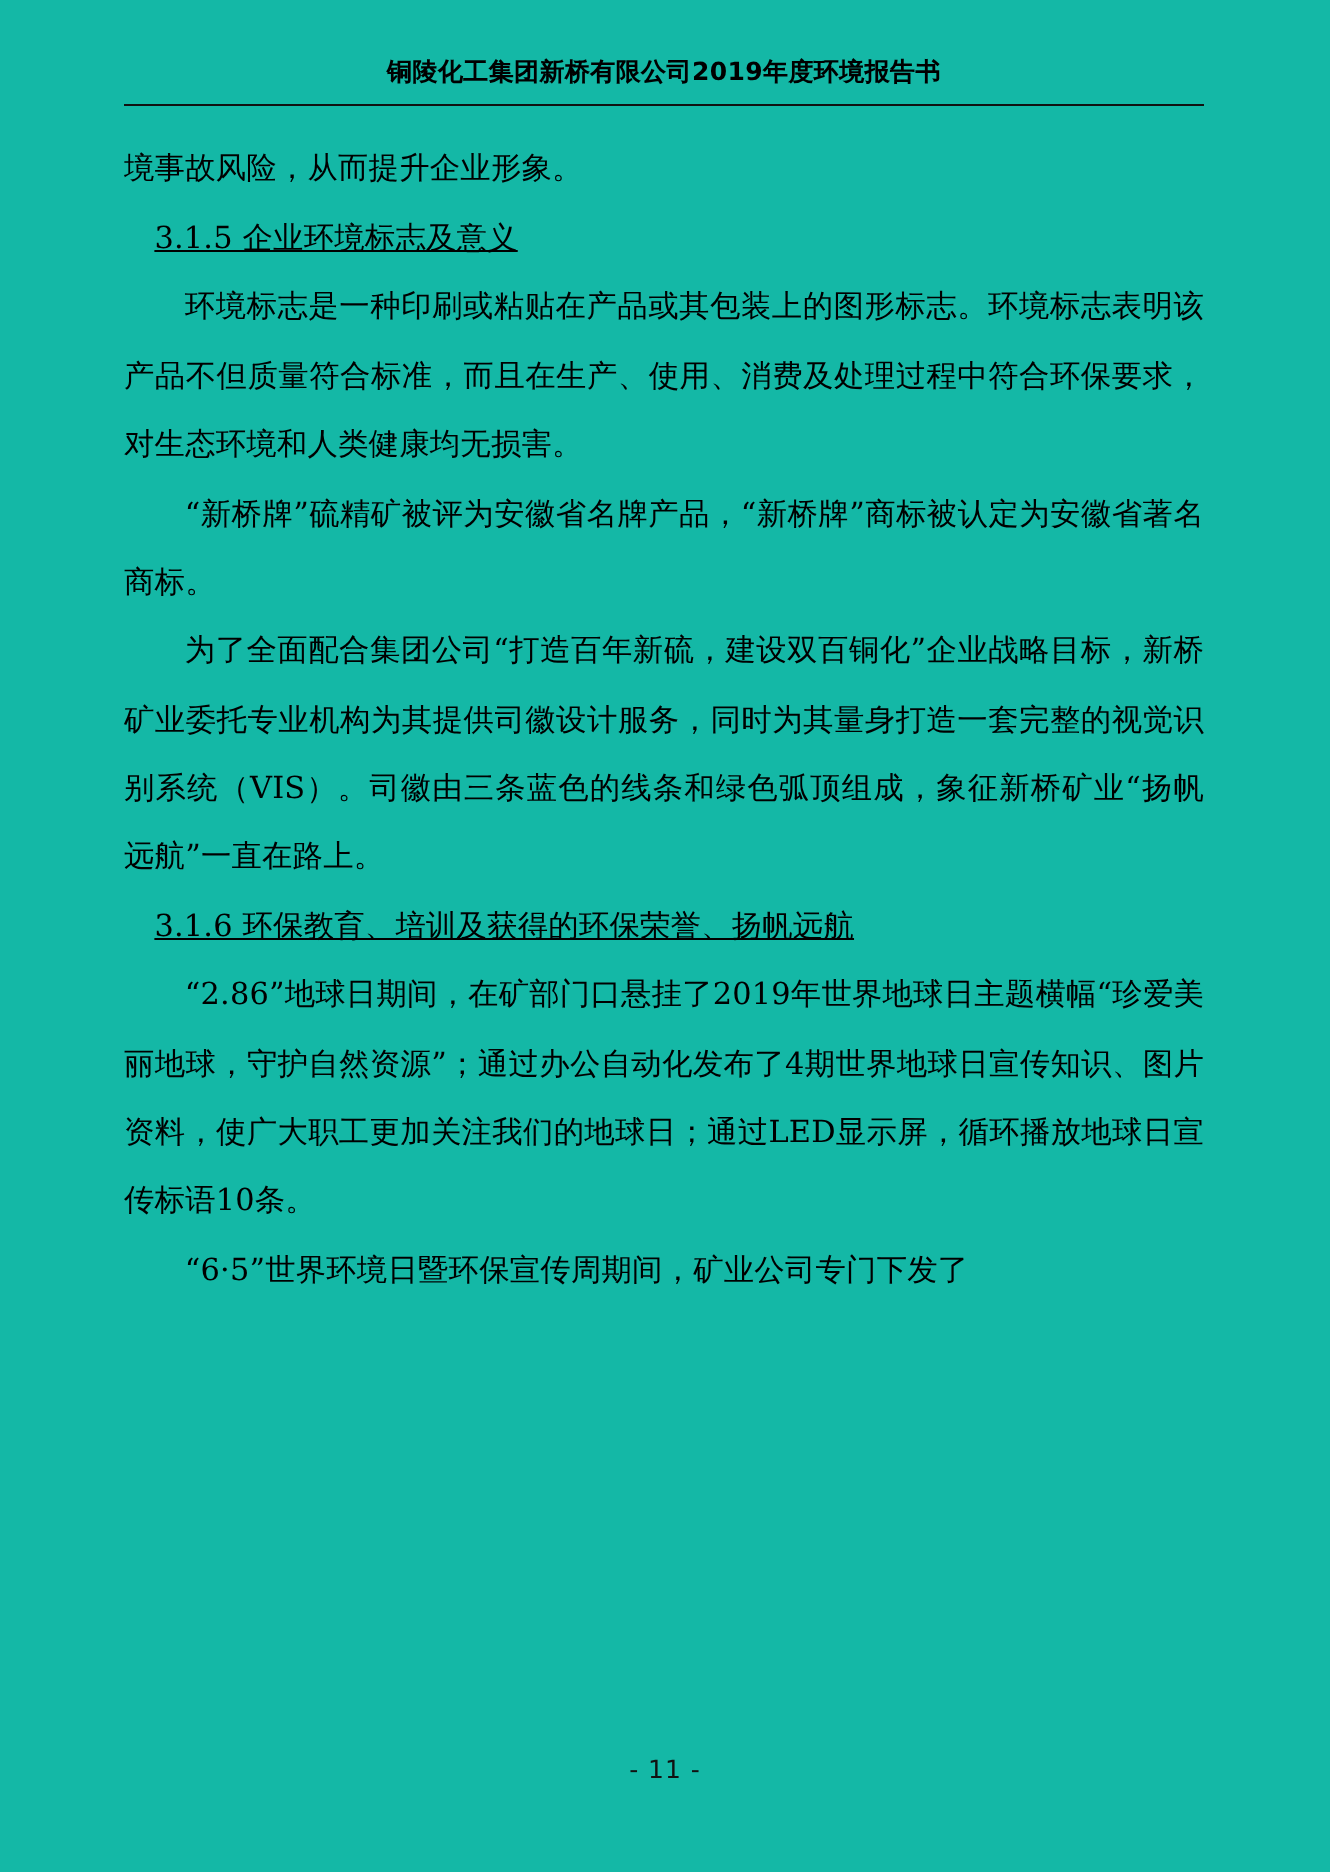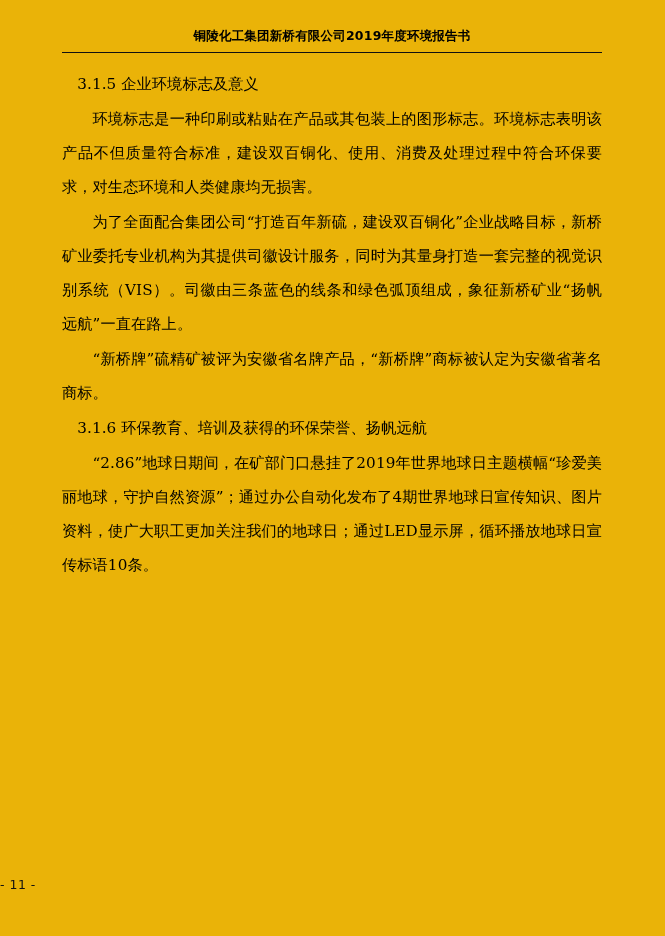--- a/index.html
+++ b/index.html
@@ -3,21 +3,21 @@
 <meta charset="utf-8">
 <style>
   html, body {
     margin: 0;
     padding: 0;
     background: #6e6e6e;
   }
   .page {
     width: 665px;
     height: 936px;
-    background: #eab308;
+    background: #14b8a6;
     position: relative;
     box-sizing: border-box;
     font-family: "DejaVu Serif", "Liberation Serif", serif;
     color: #000000;
     overflow: hidden;
   }
   .page-inner {
     position: absolute;
     left: 62px;
     top: 28px;
@@ -44,43 +44,46 @@
     line-height: 34.2px;
     text-align: justify;
     text-justify: inter-ideograph;
     letter-spacing: 0.1px;
   }
   .body-text p.indent2 {
     text-indent: 2em;
   }
   .body-text p.heading {
     text-indent: 1em;
+    text-decoration: underline;
   }
   .footer {
     position: absolute;
     left: 0;
     right: 0;
     bottom: 44px;
-    text-align: left;
+    text-align: center;
     font-family: "DejaVu Sans", "Liberation Sans", sans-serif;
     font-size: 12.5px;
     letter-spacing: 0.5px;
     color: #111;
   }
 </style>
 </head>
 <body>
 
 <div class="page">
   <div class="page-inner">
     <div class="header">铜陵化工集团新桥有限公司2019年度环境报告书</div>
     <hr class="header-rule">
     <div class="body-text">
+      <p>境事故风险，从而提升企业形象。</p>
       <p class="heading">3.1.5 企业环境标志及意义</p>
-      <p class="indent2">环境标志是一种印刷或粘贴在产品或其包装上的图形标志。环境标志表明该产品不但质量符合标准，建设双百铜化、使用、消费及处理过程中符合环保要求，对生态环境和人类健康均无损害。</p>
+      <p class="indent2">环境标志是一种印刷或粘贴在产品或其包装上的图形标志。环境标志表明该产品不但质量符合标准，而且在生产、使用、消费及处理过程中符合环保要求，对生态环境和人类健康均无损害。</p>
+      <p class="indent2">“新桥牌”硫精矿被评为安徽省名牌产品，“新桥牌”商标被认定为安徽省著名商标。</p>
       <p class="indent2">为了全面配合集团公司“打造百年新硫，建设双百铜化”企业战略目标，新桥矿业委托专业机构为其提供司徽设计服务，同时为其量身打造一套完整的视觉识别系统（VIS）。司徽由三条蓝色的线条和绿色弧顶组成，象征新桥矿业“扬帆远航”一直在路上。</p>
-      <p class="indent2">“新桥牌”硫精矿被评为安徽省名牌产品，“新桥牌”商标被认定为安徽省著名商标。</p>
       <p class="heading">3.1.6 环保教育、培训及获得的环保荣誉、扬帆远航</p>
       <p class="indent2">“2.86”地球日期间，在矿部门口悬挂了2019年世界地球日主题横幅“珍爱美丽地球，守护自然资源”；通过办公自动化发布了4期世界地球日宣传知识、图片资料，使广大职工更加关注我们的地球日；通过LED显示屏，循环播放地球日宣传标语10条。</p>
+      <p class="indent2">“6·5”世界环境日暨环保宣传周期间，矿业公司专门下发了</p>
     </div>
   </div>
   <div class="footer">- 11 -</div>
 </div>
 
 </body></html>

